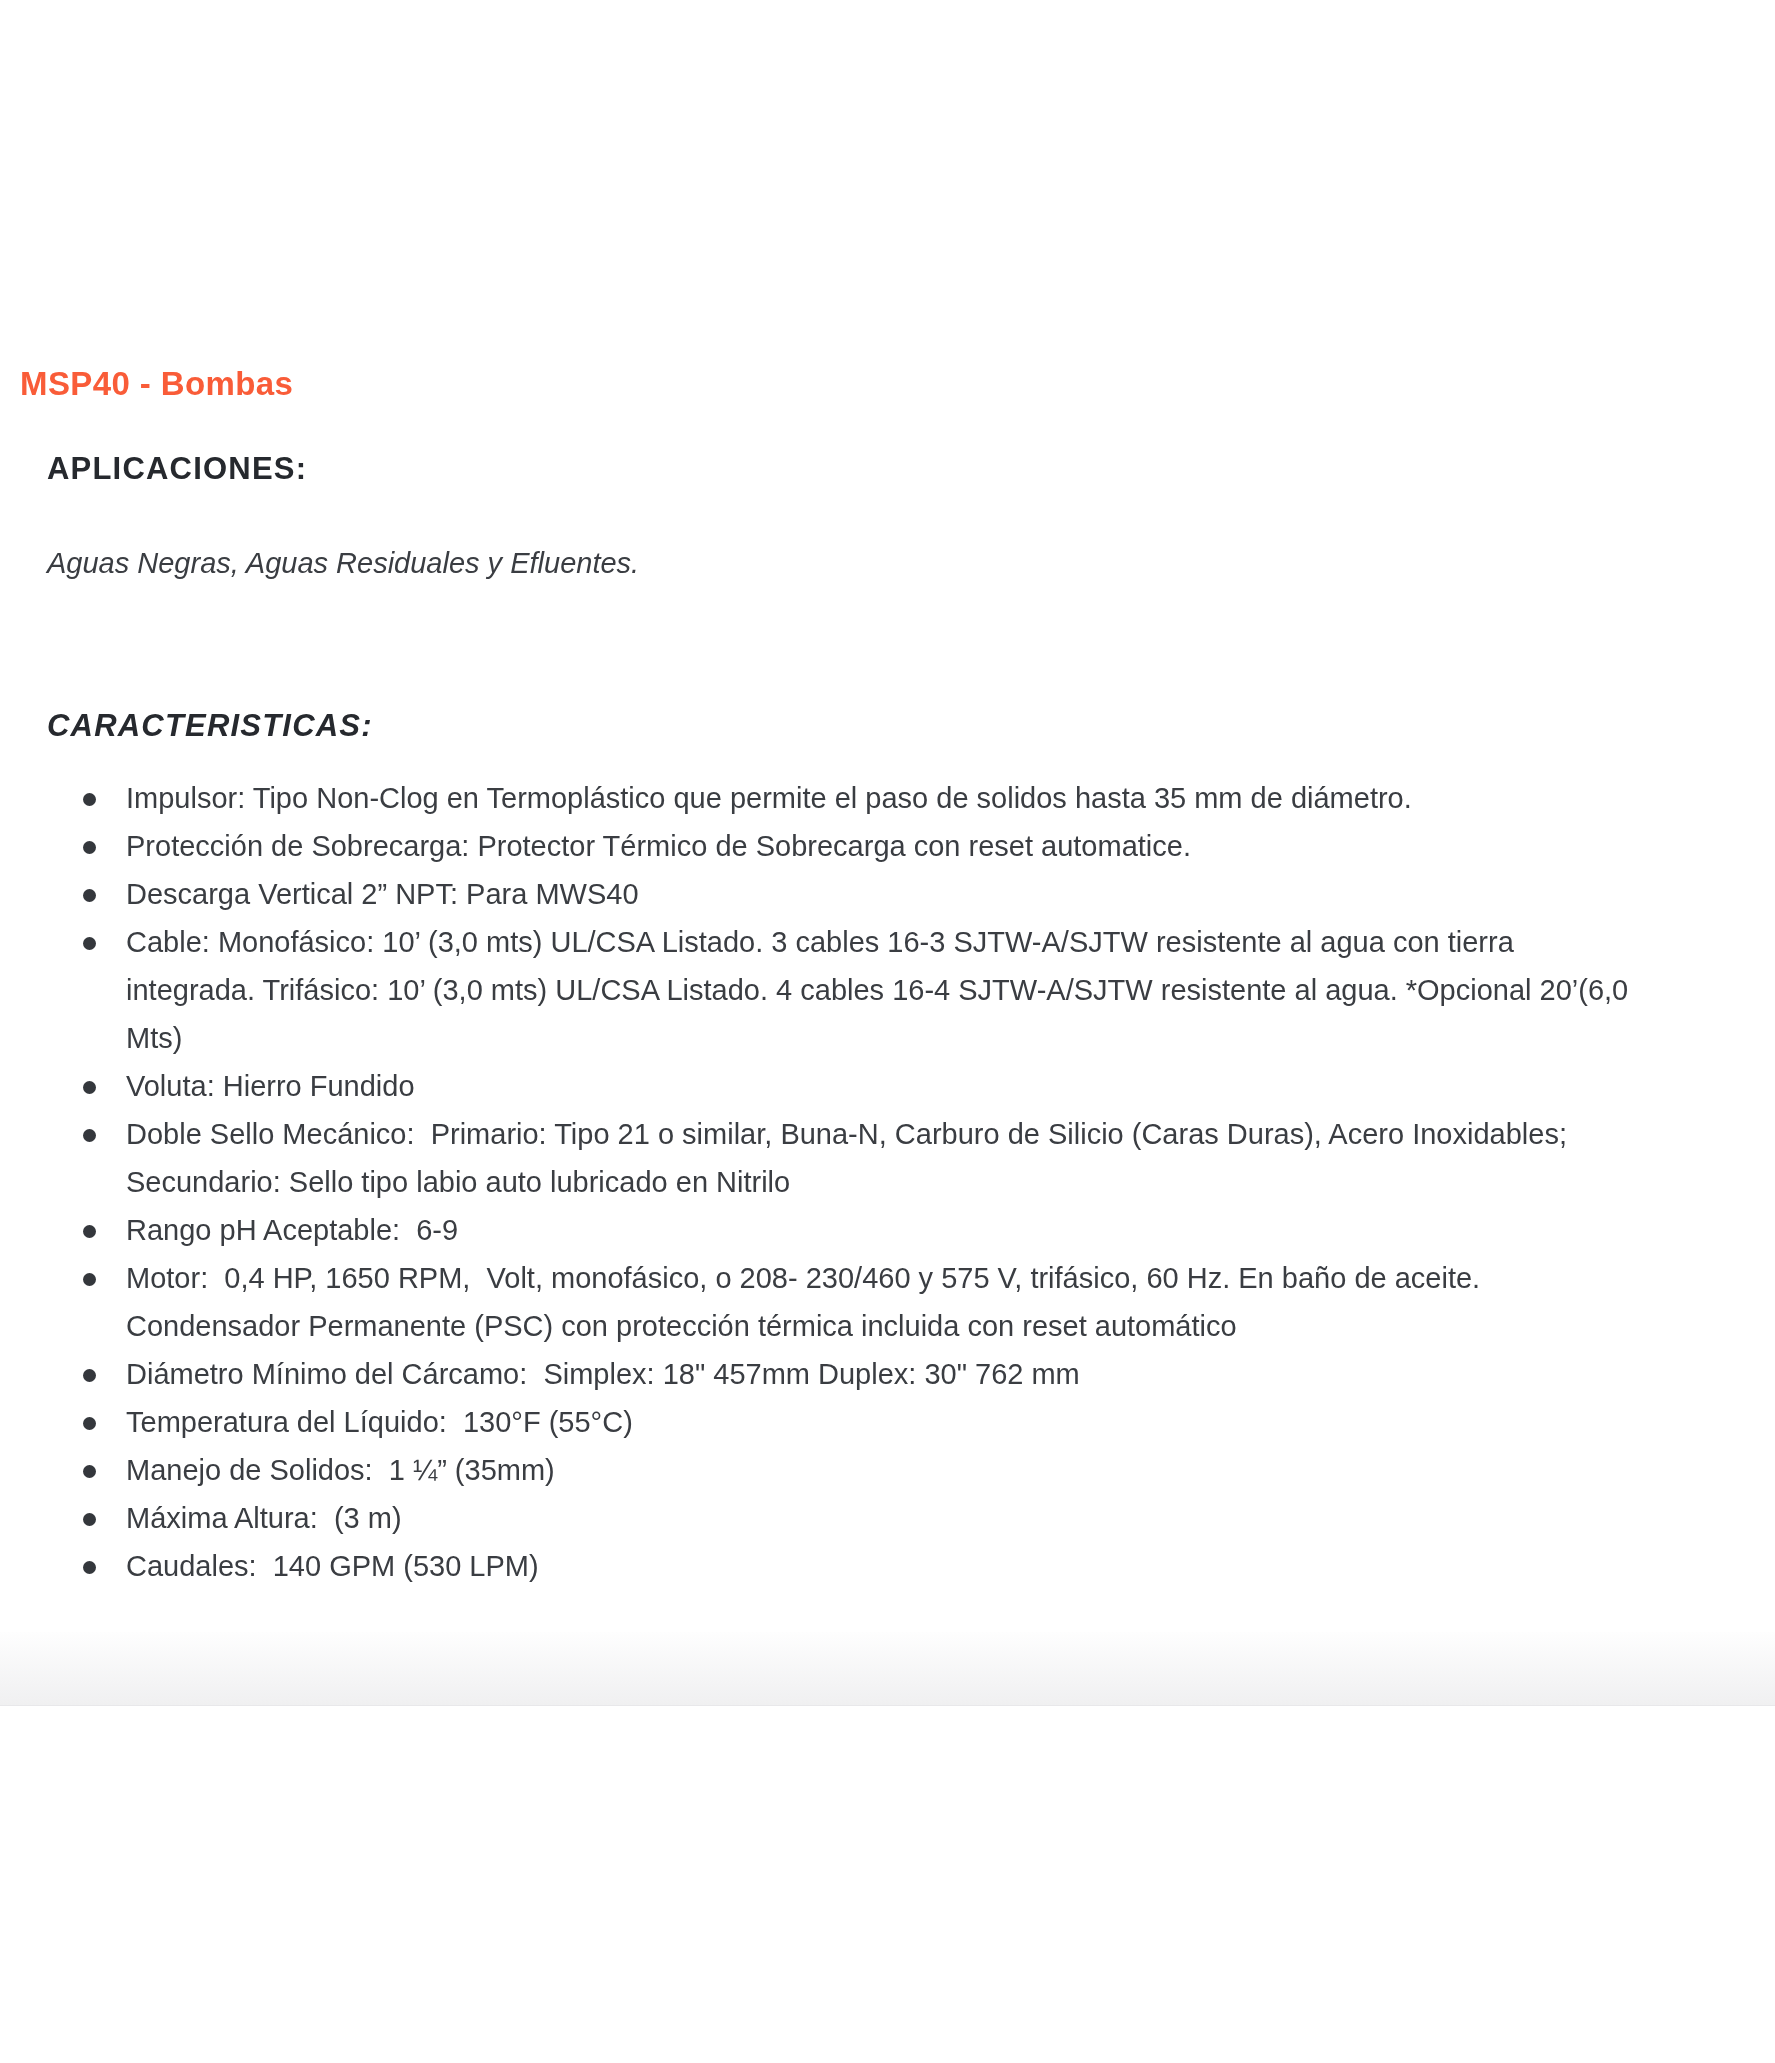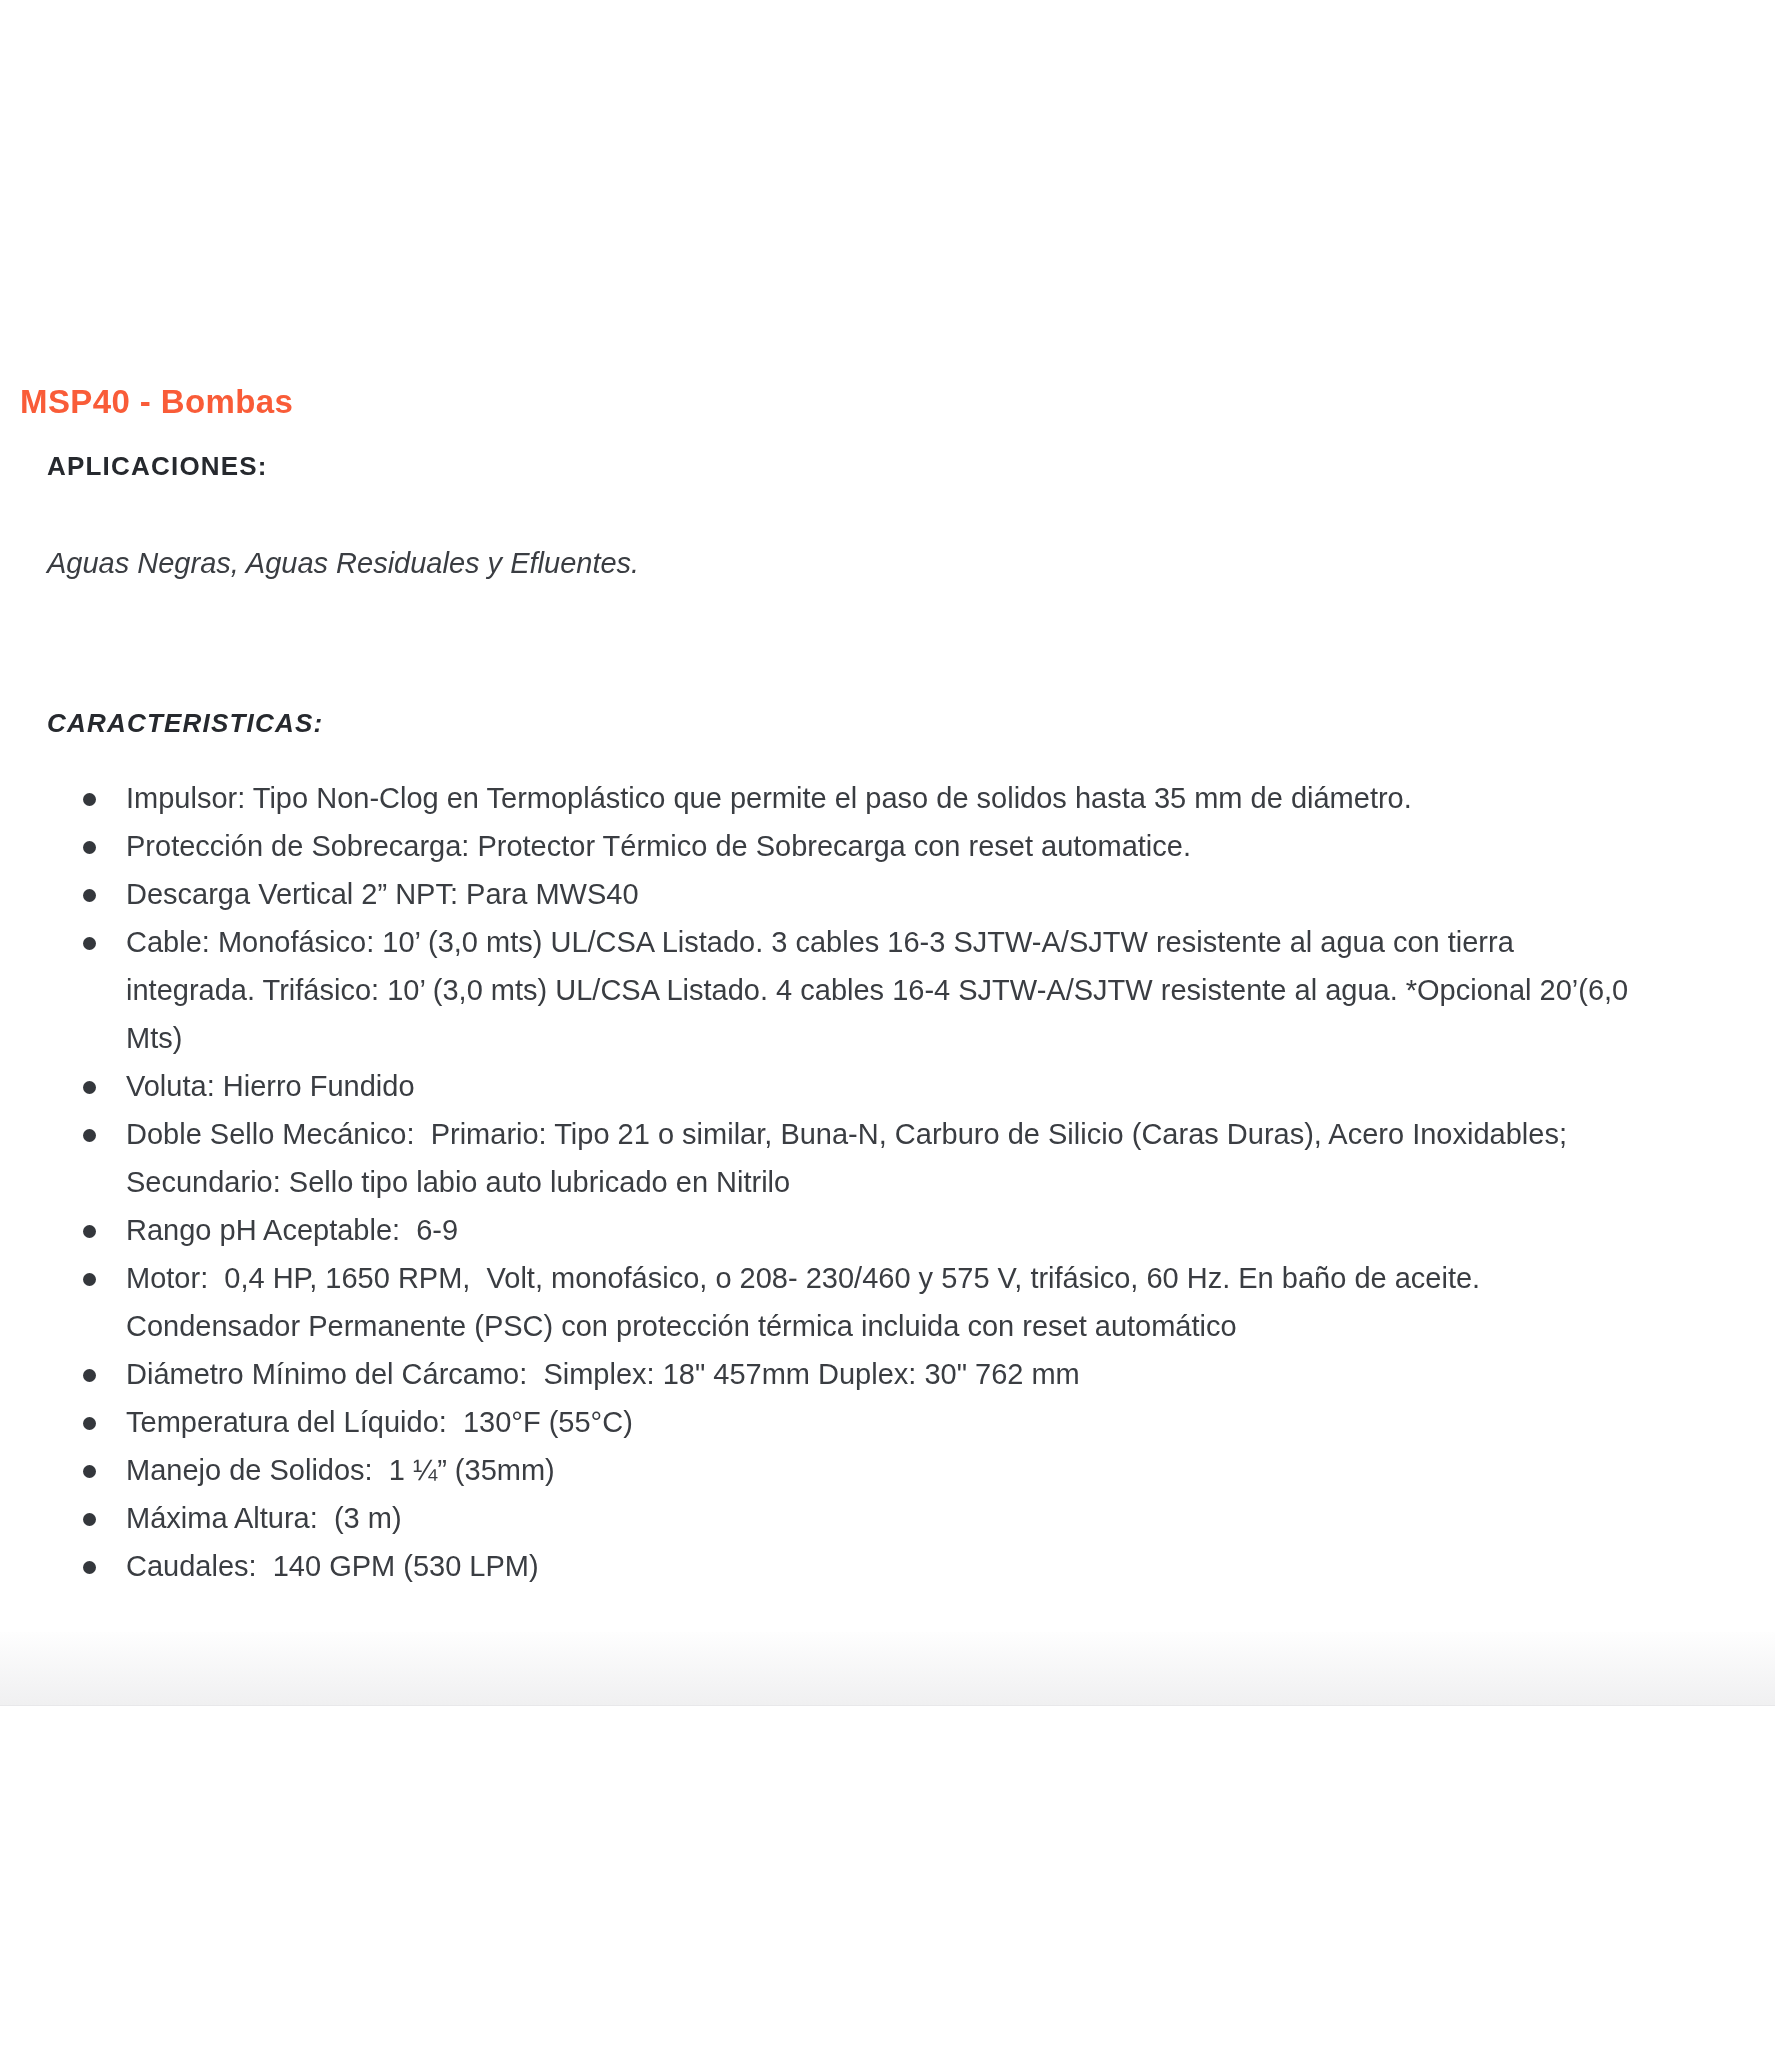--- a/index.html
+++ b/index.html
@@ -25,32 +25,32 @@
     border-bottom: 0.8px solid #e8e8ea;
     z-index: 0;
   }
   .content {
     position: relative;
     z-index: 1;
   }
   .doc-title {
     position: absolute;
     left: 20px;
-    top: 383px;
+    top: 365px;
     font-size: 33px;
     font-weight: 700;
     color: #f95c38;
     letter-spacing: 0.4px;
     text-decoration: none;
     cursor: pointer;
   }
   .section-heading {
     position: absolute;
     left: 47px;
-    font-size: 26px;
+    font-size: 31px;
     font-weight: 800;
     color: #26292e;
     letter-spacing: 1.2px;
   }
   .heading-aplicaciones { top: 451px; }
   .heading-caracteristicas { top: 708px; font-style: italic; }
   .app-body {
     position: absolute;
     left: 47px;
     top: 547px;

